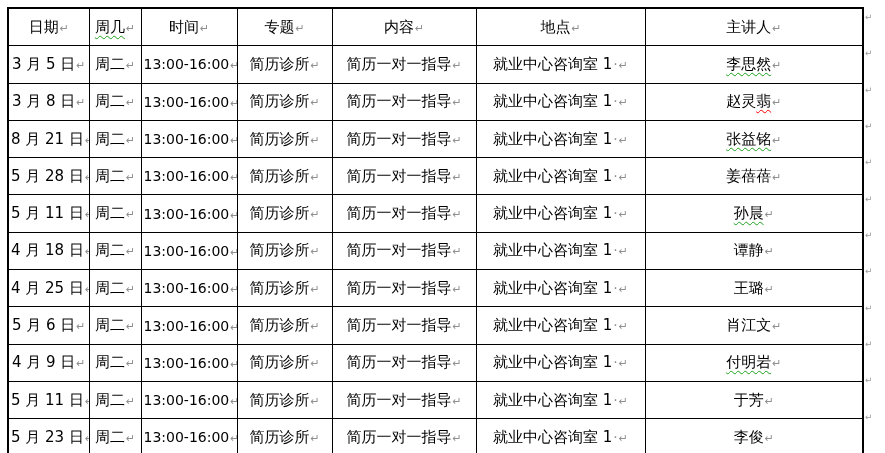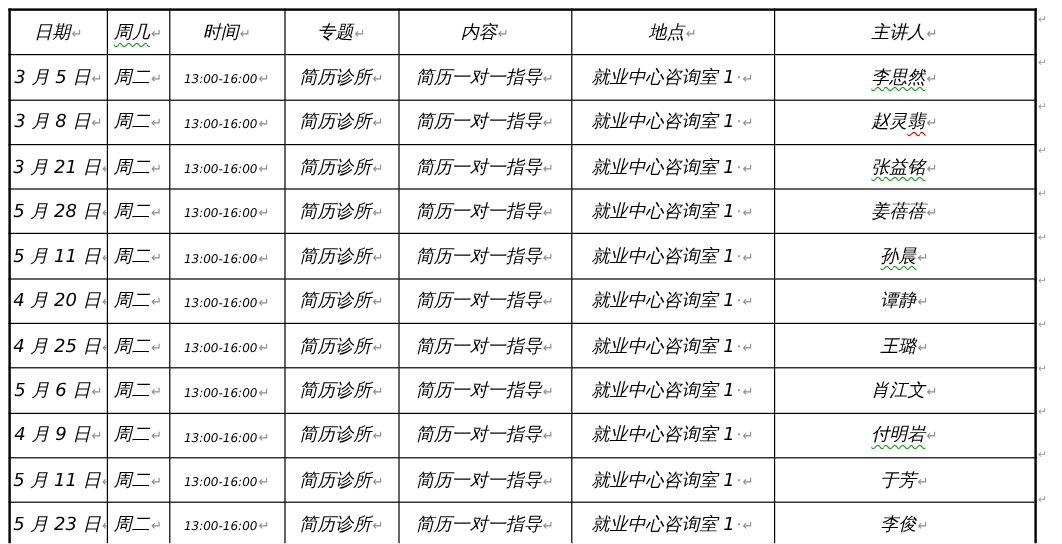--- a/index.html
+++ b/index.html
@@ -6,21 +6,20 @@
     margin: 0; padding: 0;
     background: #ffffff;
     font-family: "DejaVu Sans", sans-serif;
   }
   #page {
     position: relative;
     width: 885px;
     height: 453px;
     background: #ffffff;
     overflow: hidden;
-    font-style: italic;
   }
   table#schedule {
     position: absolute;
     left: 7px; top: 7px;
     width: 855px;
     border-collapse: collapse;
     table-layout: fixed;
     border: 2px solid #000000;
   }
   #schedule th, #schedule td {
@@ -28,21 +27,21 @@
     height: 36.3px;
     padding: 0 2px;
     text-align: center;
     vertical-align: middle;
     font-weight: normal;
     color: #000000;
     font-size: 15px;
     white-space: nowrap;
     overflow: hidden;
   }
-  .time-text { font-size: 10px; letter-spacing: 0px; }
+  .time-text { font-size: 14px; letter-spacing: 0px; }
   .pilcrow {
     color: #8f8f8f;
     font-size: 11px;
     margin-left: 1px;
     vertical-align: baseline;
   }
   .spacedot {
     color: #8f8f8f;
     font-size: 14px;
     margin-left: 1px;
@@ -107,21 +106,21 @@
         <tr>
           <td><span>3 月 8 日</span><span class="pilcrow">↵</span></td>
           <td><span>周二</span><span class="pilcrow">↵</span></td>
           <td><span class="time-text">13:00-16:00</span><span class="pilcrow">↵</span></td>
           <td><span>简历诊所</span><span class="pilcrow">↵</span></td>
           <td><span>简历一对一指导</span><span class="pilcrow">↵</span></td>
           <td><span>就业中心咨询室 1</span><span class="spacedot">·</span><span class="pilcrow">↵</span></td>
           <td><span>赵灵</span><span class="wavy-red">翡</span><span class="pilcrow">↵</span></td>
         </tr>
         <tr>
-          <td><span>3 月 21 日</span><span class="pilcrow">↵</span></td>
+          <td><span>8 月 21 日</span><span class="pilcrow">↵</span></td>
           <td><span>周二</span><span class="pilcrow">↵</span></td>
           <td><span class="time-text">13:00-16:00</span><span class="pilcrow">↵</span></td>
           <td><span>简历诊所</span><span class="pilcrow">↵</span></td>
           <td><span>简历一对一指导</span><span class="pilcrow">↵</span></td>
           <td><span>就业中心咨询室 1</span><span class="spacedot">·</span><span class="pilcrow">↵</span></td>
           <td><span class="wavy-green">张益铭</span><span class="pilcrow">↵</span></td>
         </tr>
         <tr>
           <td><span>5 月 28 日</span><span class="pilcrow">↵</span></td>
           <td><span>周二</span><span class="pilcrow">↵</span></td>
@@ -134,21 +133,21 @@
         <tr>
           <td><span>5 月 11 日</span><span class="pilcrow">↵</span></td>
           <td><span>周二</span><span class="pilcrow">↵</span></td>
           <td><span class="time-text">13:00-16:00</span><span class="pilcrow">↵</span></td>
           <td><span>简历诊所</span><span class="pilcrow">↵</span></td>
           <td><span>简历一对一指导</span><span class="pilcrow">↵</span></td>
           <td><span>就业中心咨询室 1</span><span class="spacedot">·</span><span class="pilcrow">↵</span></td>
           <td><span class="wavy-green">孙晨</span><span class="pilcrow">↵</span></td>
         </tr>
         <tr>
-          <td><span>4 月 20 日</span><span class="pilcrow">↵</span></td>
+          <td><span>4 月 18 日</span><span class="pilcrow">↵</span></td>
           <td><span>周二</span><span class="pilcrow">↵</span></td>
           <td><span class="time-text">13:00-16:00</span><span class="pilcrow">↵</span></td>
           <td><span>简历诊所</span><span class="pilcrow">↵</span></td>
           <td><span>简历一对一指导</span><span class="pilcrow">↵</span></td>
           <td><span>就业中心咨询室 1</span><span class="spacedot">·</span><span class="pilcrow">↵</span></td>
           <td><span>谭静</span><span class="pilcrow">↵</span></td>
         </tr>
         <tr>
           <td><span>4 月 25 日</span><span class="pilcrow">↵</span></td>
           <td><span>周二</span><span class="pilcrow">↵</span></td>

